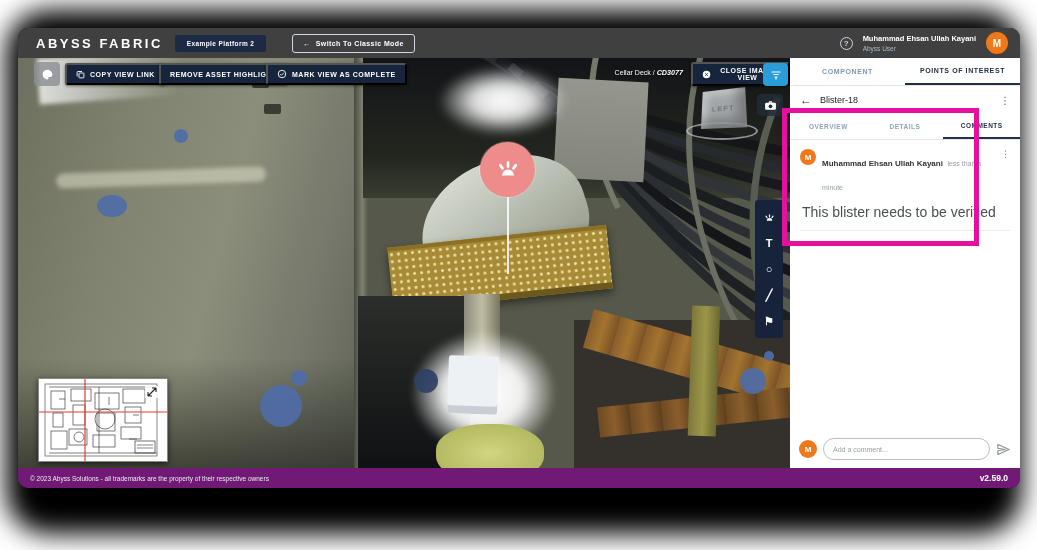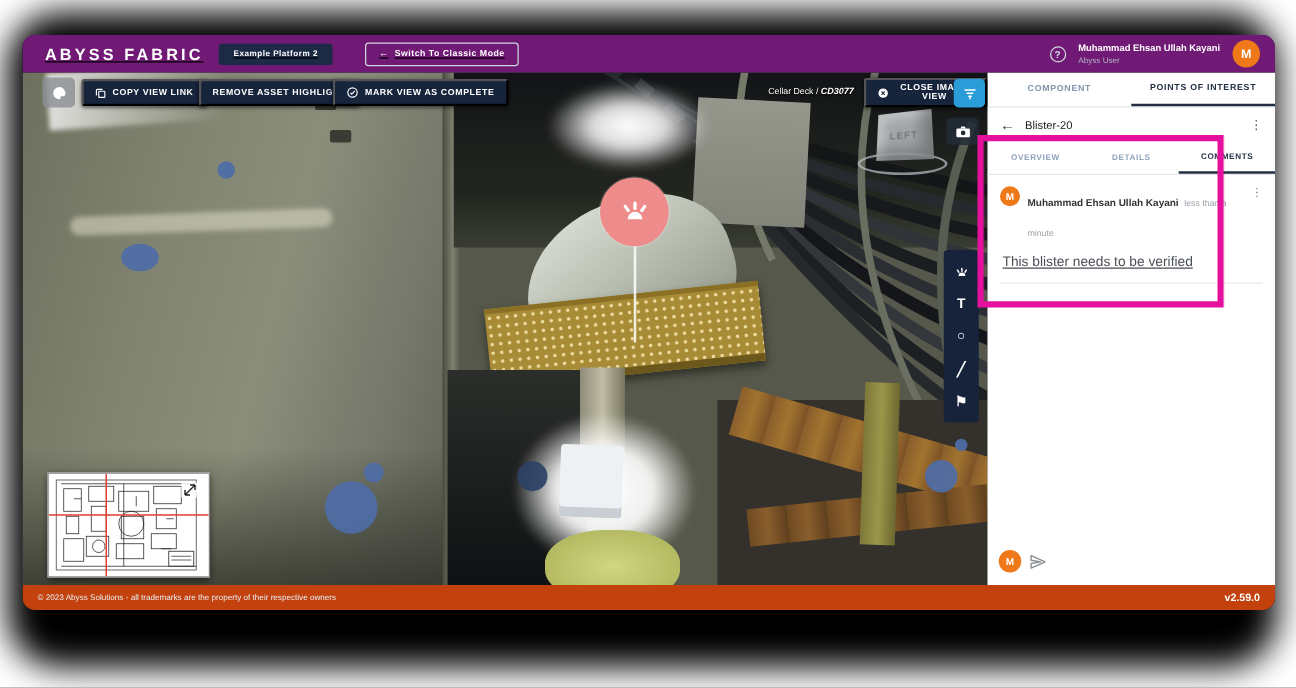--- a/index.html
+++ b/index.html
@@ -2,21 +2,21 @@
 <html><head>
 <meta charset="utf-8">
 <style>
   * { margin:0; padding:0; box-sizing:border-box; }
   body { font-family:"Liberation Sans", sans-serif; background:#fff; }
   .stage { position:relative; width:1037px; height:550px; background:#fff; overflow:hidden; }
   .shadow-blob { position:absolute; left:6px; top:10px; width:1016px; height:524px; background:#000; border-radius:42px; filter:blur(13px); }
   .window { position:absolute; left:18px; top:28px; width:1002px; height:460px; border-radius:10px; overflow:hidden; background:#0e1624; }
 
   
-  .hdr { position:absolute; left:0; top:0; width:100%; height:30px; background:#701a75; display:flex; align-items:center; z-index:30;text-decoration:underline; }
+  .hdr { position:absolute; left:0; top:0; width:100%; height:30px; background:#404040; display:flex; align-items:center; z-index:30; }
   .logo { margin-left:18px; color:#fff; font-size:13px; font-weight:bold; letter-spacing:2.5px; }
   .platform { margin-left:12px; background:#1c2a45; color:#fff; font-size:6.5px; font-weight:bold; padding:5px 12px; border-radius:2px; letter-spacing:.4px; }
   .switch-btn { margin-left:26px; border:1px solid #cfd6de; color:#fff; font-size:7px; font-weight:bold; padding:5px 10px; border-radius:3px; letter-spacing:.4px; background:transparent; display:flex; gap:5px; align-items:center; }
   .nav { position:absolute; left:402px; top:0; height:30px; display:flex; align-items:center; gap:18px; }
   .nav-item { color:#cdd5e0; font-size:8px; font-weight:bold; letter-spacing:.6px; padding:10px 0 8px; position:relative; cursor:pointer; }
   .nav-item.active { color:#fff; }
   .nav-item.active::after { content:""; position:absolute; left:0; right:0; bottom:4px; height:2px; background:#fff; }
   .hdr-right { position:absolute; right:12px; top:0; height:30px; display:flex; align-items:center; gap:10px; }
   .help-ic { width:13px; height:13px; border:1.2px solid #cfd6de; border-radius:50%; color:#cfd6de; font-size:8px; font-weight:bold; display:flex; align-items:center; justify-content:center; }
   .user-meta { text-align:left; }
@@ -87,32 +87,32 @@
   .stabs { display:flex; height:26px; border-bottom:1px solid #e4e7eb; }
   .stab { flex:1; display:flex; align-items:center; justify-content:center; font-size:6.5px; font-weight:bold; letter-spacing:.5px; color:#8fa3bd; cursor:pointer; }
   .stab.active { color:#233043; border-bottom:2px solid #233043; }
   .comments { flex:1; padding:9px 10px; overflow:hidden; }
   .c-head { display:flex; gap:6px; }
   .c-avatar { width:16px; height:16px; border-radius:50%; background:#ef7818; color:#fff; font-size:8px; font-weight:bold; display:flex; align-items:center; justify-content:center; flex:none; }
   .c-meta { flex:1; line-height:1.5; }
   .c-name { font-size:8px; font-weight:bold; color:#333; }
   .c-time { font-size:7px; color:#9aa0a6; }
   .c-kebab { font-size:9px; color:#777; cursor:pointer; }
-  .c-text { font-size:11px; color:#4a4f55; margin:7px 0 0 2px;text-decoration:underline; }
+  .c-text { font-size:14px; color:#4a4f55; margin:7px 0 0 2px; }
   .c-div { border-bottom:1px solid #ececec; margin-top:10px; }
   .input-row { height:38px; display:flex; align-items:center; gap:6px; padding:0 9px; }
   .cmt-input { flex:1; height:22px; border:1px solid #b9bec4; border-radius:11px; font-size:7px; padding:0 9px; color:#333; font-family:"Liberation Sans",sans-serif; outline:none; }
   .cmt-input::placeholder { color:#9aa0a6; }
   .send { cursor:pointer; display:flex; }
 
   
   .hl-box { position:absolute; left:764px; top:80px; width:197px; height:138px; border:5px solid #e5119e; z-index:60; pointer-events:none; }
 
   
-  .ftr { position:absolute; left:0; bottom:0; width:100%; height:20px; background:#c2410c; display:flex; align-items:center; justify-content:space-between; padding:0 12px; z-index:40; }
+  .ftr { position:absolute; left:0; bottom:0; width:100%; height:20px; background:#701a75; display:flex; align-items:center; justify-content:space-between; padding:0 12px; z-index:40; }
   .ftr-c { color:#e8ecf1; font-size:6.5px; }
   .ftr-v { color:#fff; font-size:8.5px; font-weight:bold; }
 </style>
 </head>
 <body>
 
 <div class="stage">
   <div class="shadow-blob"></div>
 
   <div class="window">
@@ -289,21 +289,21 @@
       </div>
     </div>
 
     <div class="panel">
       <div class="ptabs">
         <div class="ptab">COMPONENT</div>
         <div class="ptab active">POINTS OF INTEREST</div>
       </div>
       <div class="poi-head">
         <span class="back">←</span>
-        <span class="poi-title">Blister-20</span>
+        <span class="poi-title">Blister-18</span>
         <span class="kebab">⋮</span>
       </div>
       <div class="stabs">
         <div class="stab">OVERVIEW</div>
         <div class="stab">DETAILS</div>
         <div class="stab active">COMMENTS</div>
       </div>
       <div class="comments">
         <div class="c-head">
           <div class="c-avatar">M</div>
@@ -311,20 +311,21 @@
             <span class="c-name">Muhammad Ehsan Ullah Kayani</span>
             <span class="c-time">less than a minute</span>
           </div>
           <span class="c-kebab">⋮</span>
         </div>
         <div class="c-text">This blister needs to be verified</div>
         <div class="c-div"></div>
       </div>
       <div class="input-row">
         <div class="c-avatar" style="width:18px;height:18px;">M</div>
+        <input class="cmt-input" type="text" placeholder="Add a comment..." style="">
         <span class="send">
           <svg width="15" height="15" viewBox="0 0 24 24">
               <path d="M3 20l18-8L3 4v6l12 2-12 2z" fill="none" stroke="#8a8f94" stroke-width="1.8" stroke-linejoin="round"></path>
             </svg>
         </span>
       </div>
     </div>
 
     <div class="hl-box"></div>
 

